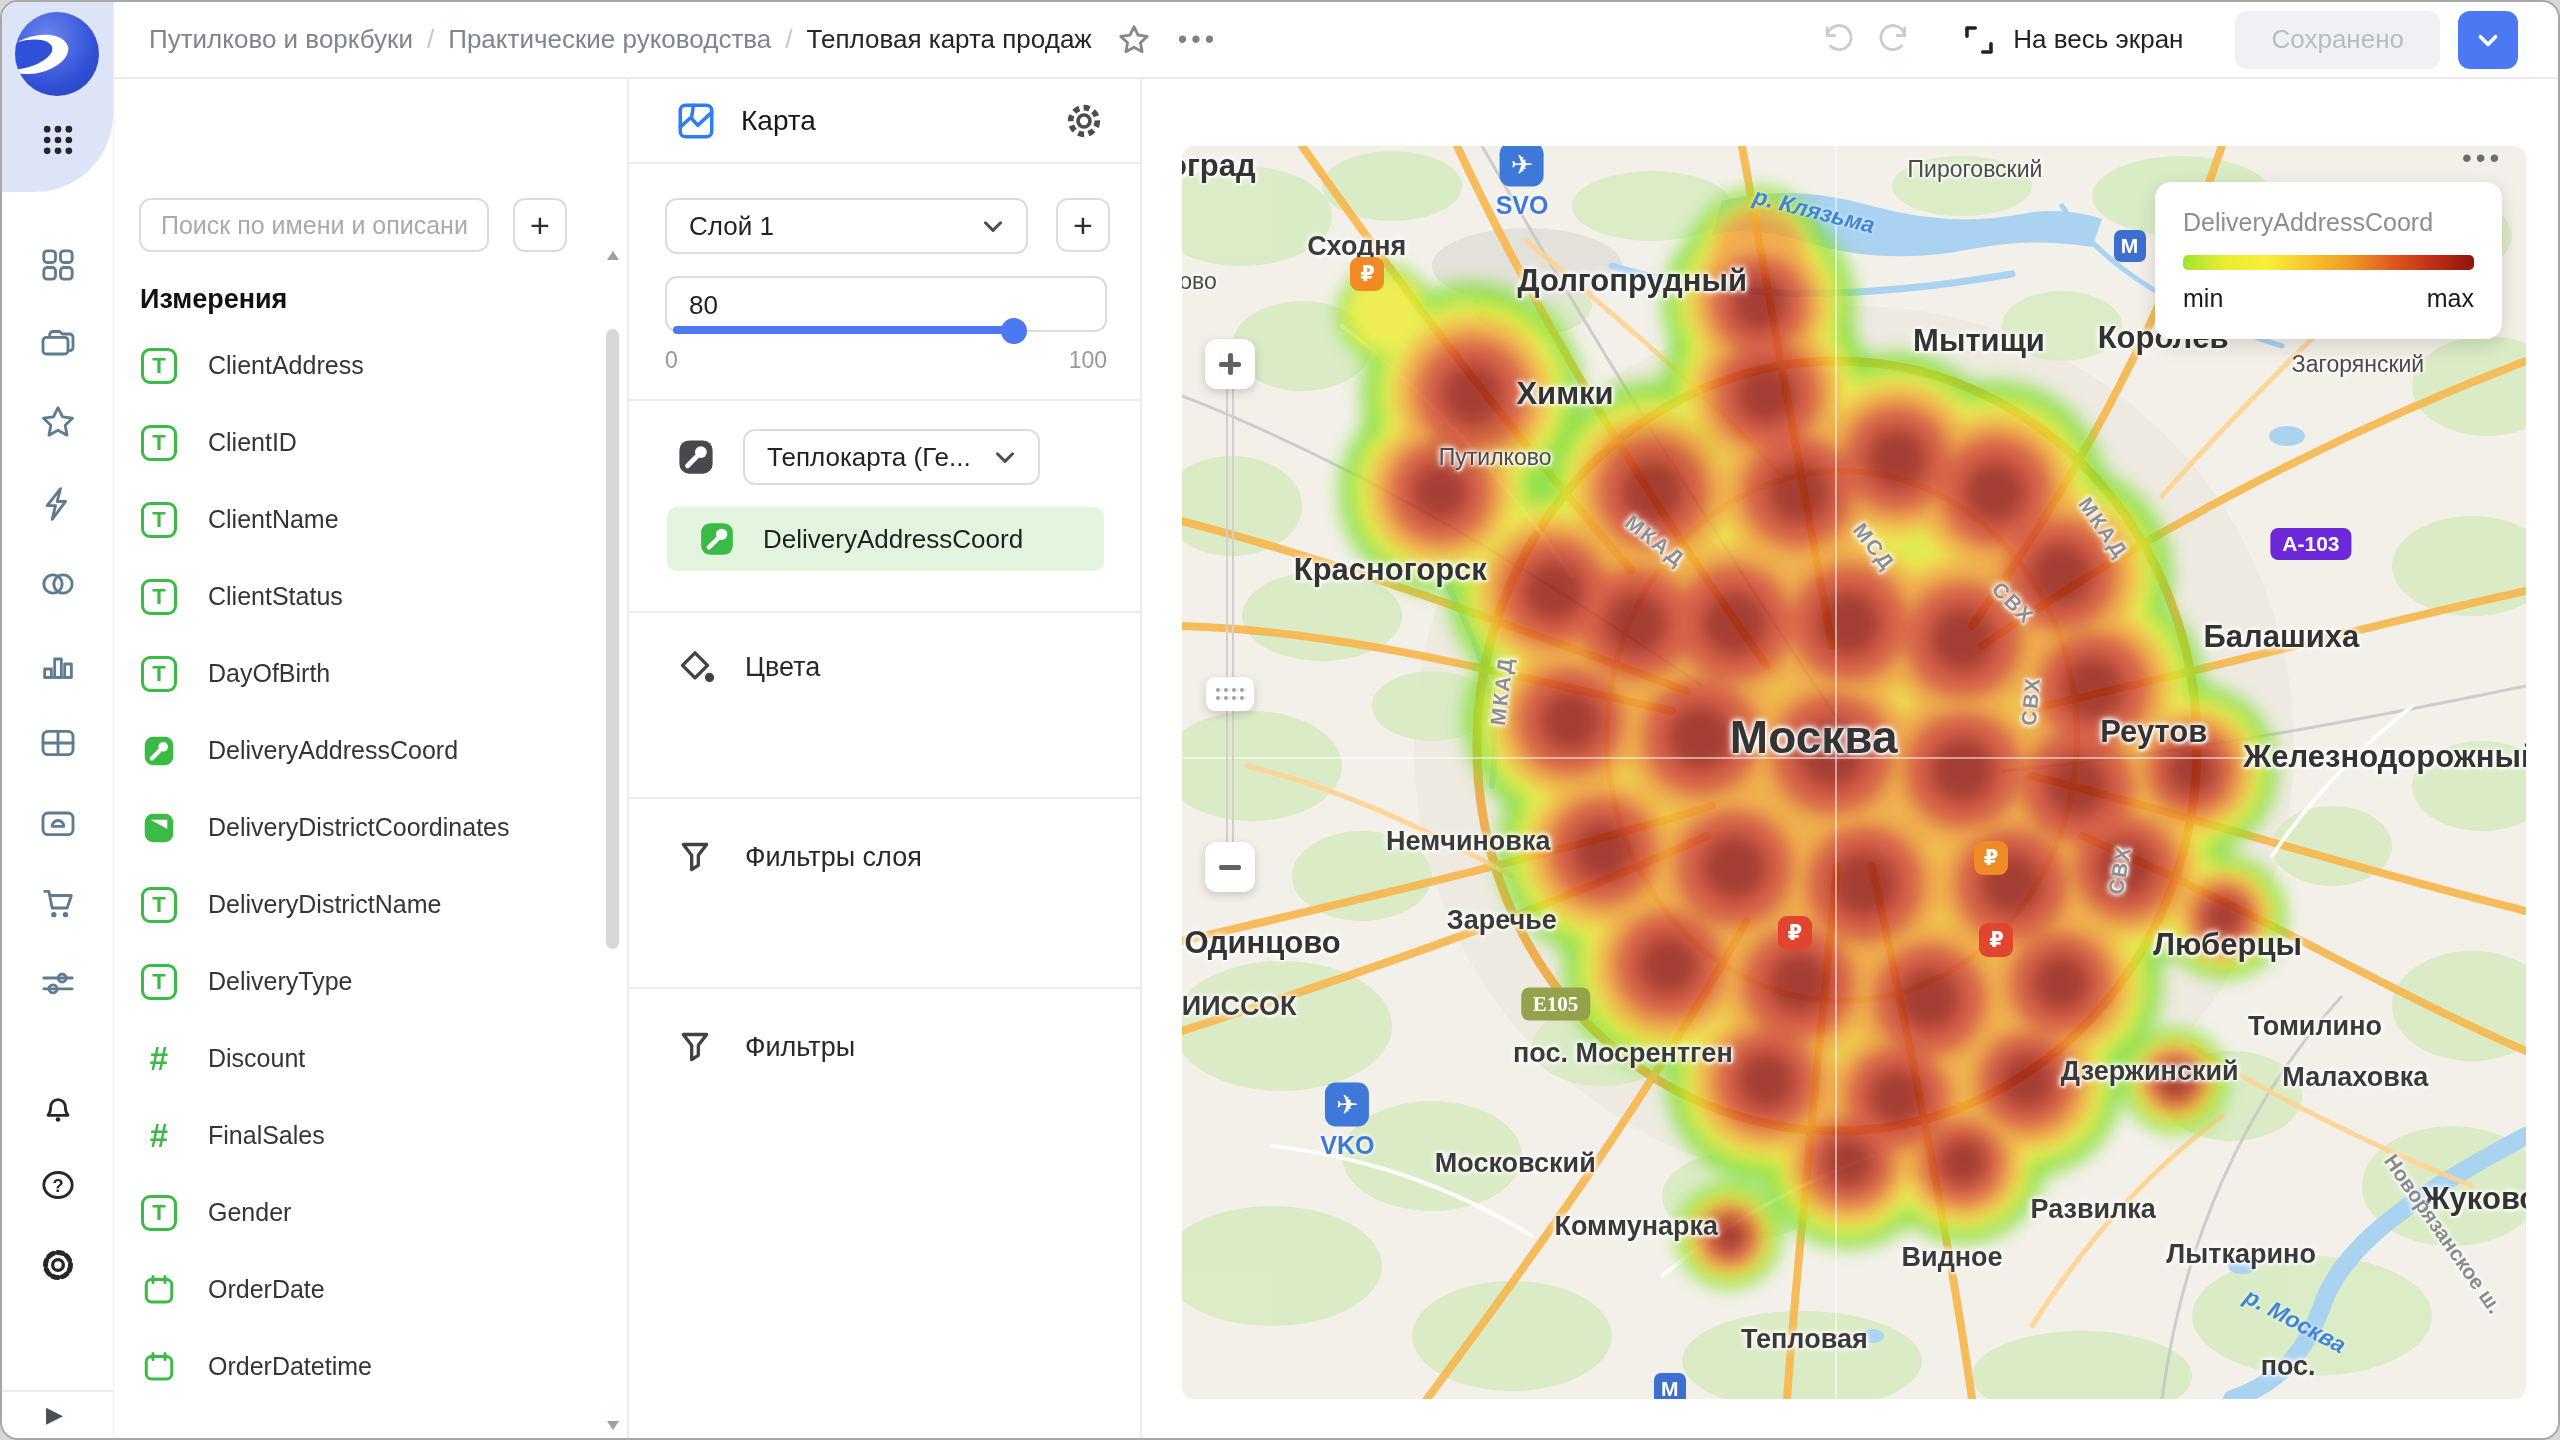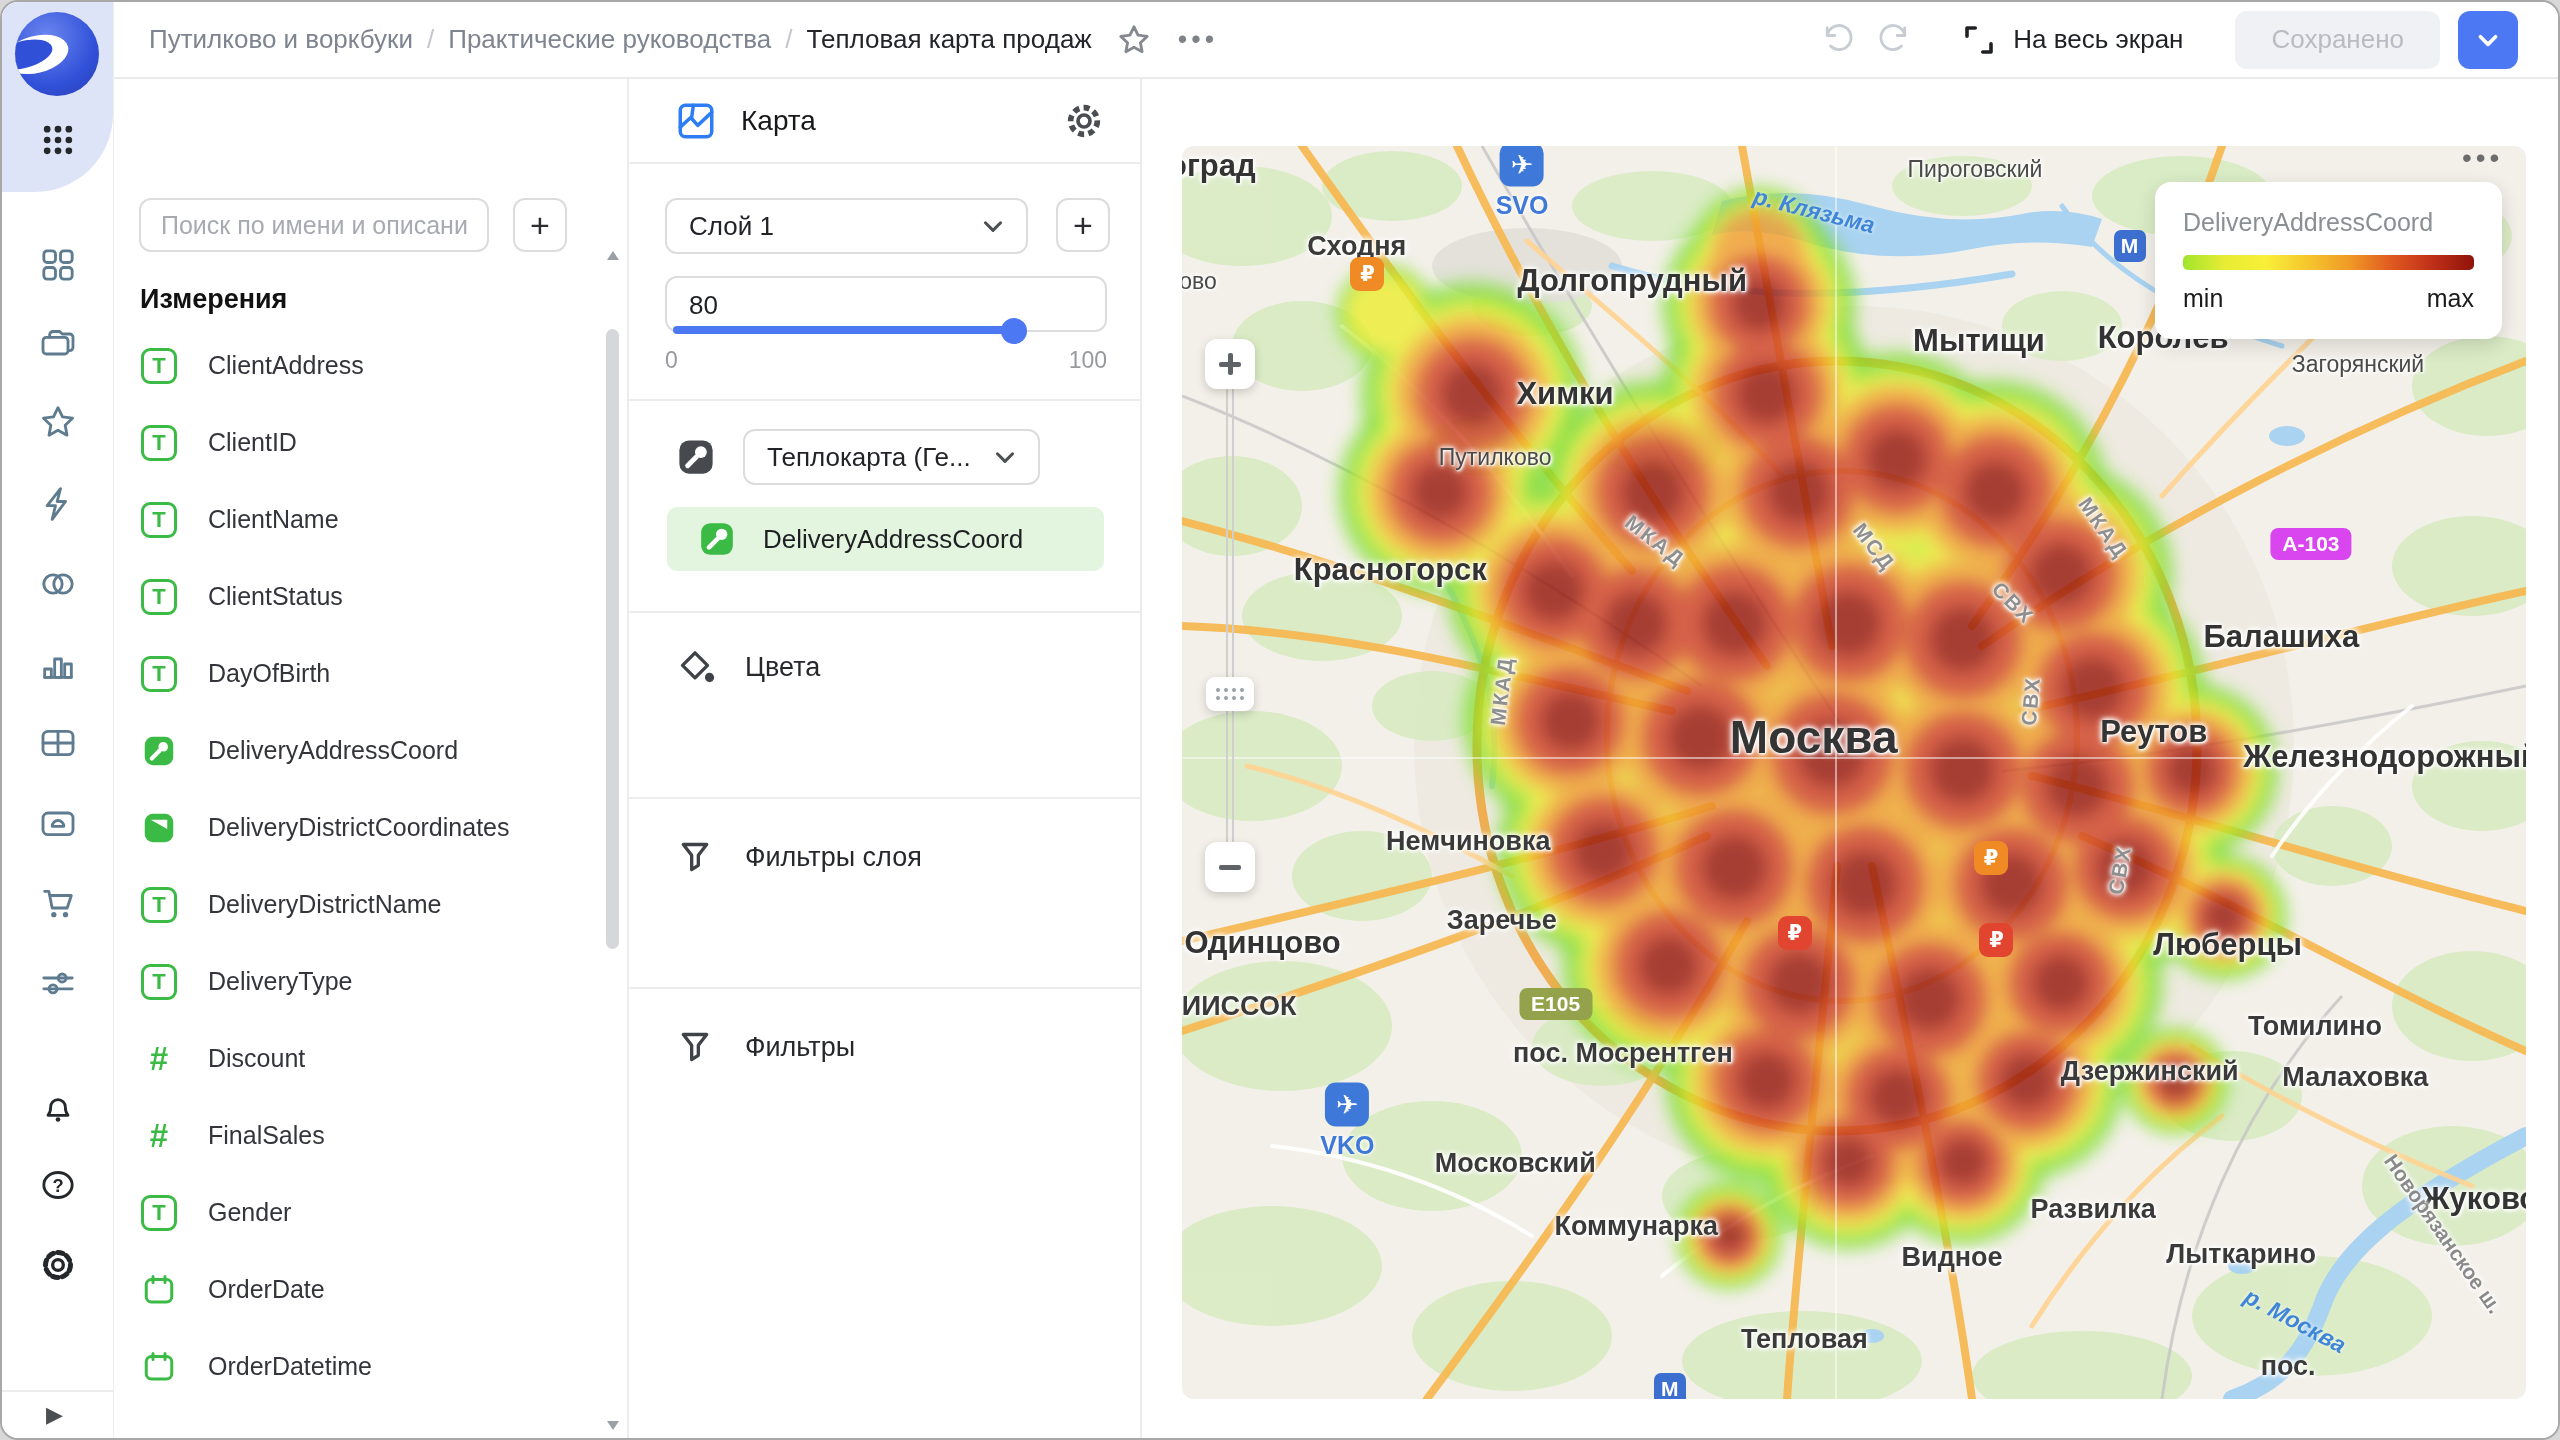--- a/index.html
+++ b/index.html
@@ -109,22 +109,22 @@
   .ml-lg{font-size:31px;font-weight:bold;color:#333;}
   .ml-md{font-size:27px;font-weight:600;color:#3a3a3a;}
   .ml-sm{font-size:23px;font-weight:500;color:#4a4a4a;}
   .ml-road{font-size:21px;font-weight:600;color:#8f8f8f;letter-spacing:2px;}
   .ml-roadname{font-size:21px;font-weight:600;color:#8a8a8a;}
   .ml-water{font-size:23px;font-style:italic;font-weight:600;color:#3f86d8;text-shadow:0 0 4px rgba(255,255,255,.8);}
   .badge{position:absolute;transform:translate(-50%,-50%);display:flex;flex-direction:column;align-items:center;gap:4px;z-index:8;pointer-events:none;}
   .b-air{width:44px;height:44px;background:#3e78d9;border-radius:11px;color:#fff;font-size:27px;display:flex;align-items:center;justify-content:center;}
   .b-air-label{color:#3e78d9;font-weight:bold;font-size:25px;text-shadow:0 0 4px #fff,0 0 4px #fff;}
   .b-metro{width:32px;height:32px;background:#3d6fd1;border-radius:7px;color:#fff;font-weight:bold;font-size:21px;display:flex;align-items:center;justify-content:center;}
-  .b-routeb{background:#d946ef;color:#fff;font-weight:bold;font-size:21px;padding:4px 12px;border-radius:8px;}
-  .b-routeg{background:#93a24b;color:#fff;font-weight:bold;font-size:21px;padding:4px 12px;border-radius:8px;}
+  .b-routeb{background:#6d28d9;color:#fff;font-weight:bold;font-size:21px;padding:4px 12px;border-radius:8px;}
+  .b-routeg{background:#93a24b;color:#fff;font-weight:bold;font-size:21px;padding:4px 12px;border-radius:8px;font-family:Liberation Serif, serif;}
   .b-fuel{width:34px;height:34px;border-radius:9px;color:#fff;font-weight:bold;font-size:21px;display:flex;align-items:center;justify-content:center;}
 
   .legend{position:absolute;left:973px;top:36px;width:347px;background:#fff;border-radius:16px;box-shadow:0 6px 20px rgba(0,0,0,.14);padding:26px 28px;box-sizing:border-box;z-index:12;}
   .legend-title{font-size:25px;color:#8a8f94;}
   .legend-bar{margin-top:18px;height:15px;border-radius:5px;}
   .legend-mm{margin-top:14px;display:flex;justify-content:space-between;font-size:25px;color:#1b1b1b;}
   .map-dots{position:absolute;left:1280px;top:-4px;letter-spacing:4px;font-size:28px;color:#6d6d6d;z-index:12;cursor:pointer;}
 
   .zgroup{position:absolute;left:23px;top:193px;width:50px;z-index:12;}
   .zbtn{position:absolute;left:0;width:50px;height:50px;background:#fff;border-radius:12px;box-shadow:0 3px 10px rgba(0,0,0,.18);display:flex;align-items:center;justify-content:center;cursor:pointer;}

